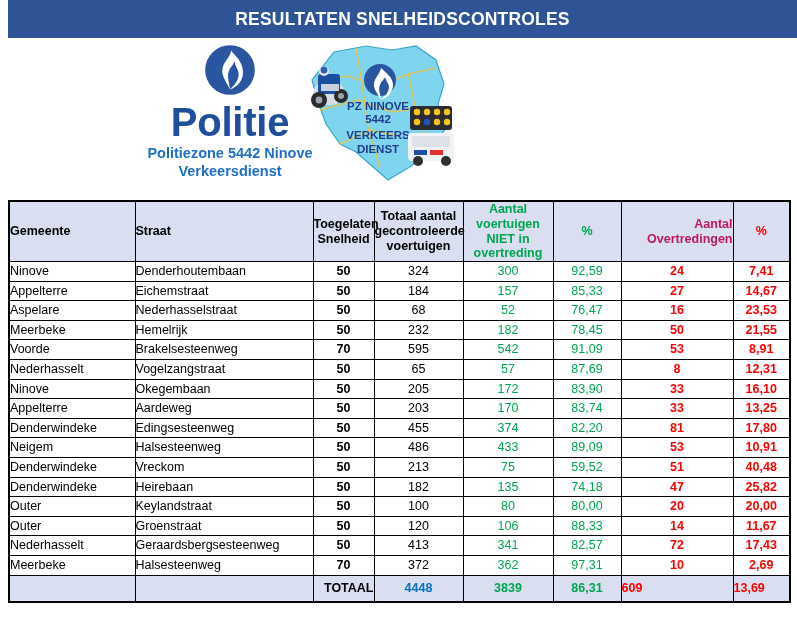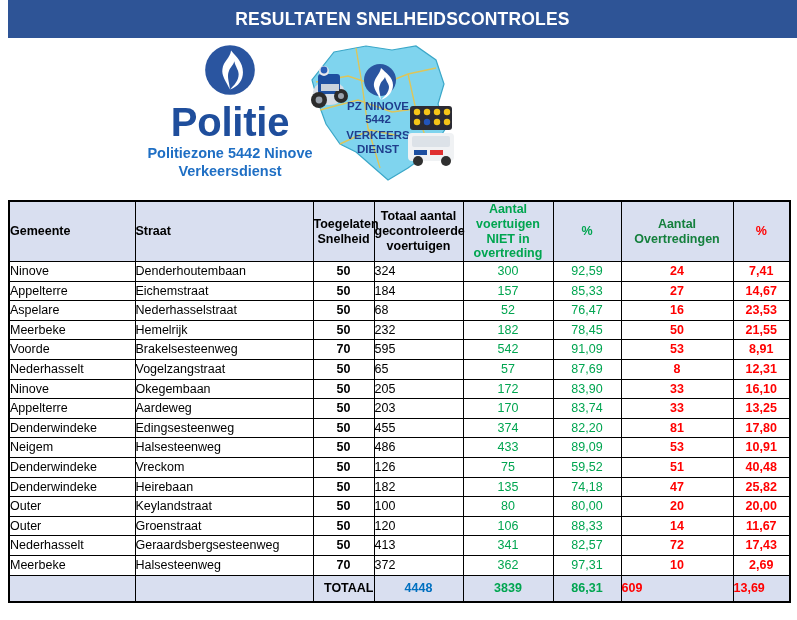--- a/index.html
+++ b/index.html
@@ -132,21 +132,21 @@
     font-size: 12px;
     border-bottom: 2px solid #000000;
   }
   th.h-left {
     text-align: left;
     padding-left: 6px;
     font-size: 13px;
   }
   th.c-center { text-align: center; }
   th.green { color: #00A550; }
-  th.red   { color: #15803d; font-size: 13px; }
+  th.red   { color: #be185d; font-size: 13px; text-align: right; }
   th.pctg  { color: #00A550; font-size: 14px; }
   th.pctr  { color: #FF0000; font-size: 14px; }
 
   tbody td {
     height: 18.6px;
     line-height: 18.6px;
     vertical-align: middle;
     border-top: none;
     border-bottom: none;
   }
@@ -156,20 +156,21 @@
     font-size: 12.5px;
     color: #000000;
   }
   td.c-num {
     text-align: center;
     font-weight: bold;
     color: #000000;
     font-size: 12.5px;
   }
   td.c-tot {
+    text-align: center;
     color: #000000;
     font-size: 12.5px;
   }
   td.c-ok {
     text-align: center;
     color: #00A550;
     font-size: 12.5px;
   }
   td.c-okp {
     text-align: center;
@@ -410,21 +411,21 @@
             <td class="c-tot">486</td>
             <td class="c-ok">433</td>
             <td class="c-okp">89,09</td>
             <td class="c-bad">53</td>
             <td class="c-badp">10,91</td>
           </tr>
           <tr>
             <td class="c-gem">Denderwindeke</td>
             <td class="c-str">Vreckom</td>
             <td class="c-num">50</td>
-            <td class="c-tot">126</td>
+            <td class="c-tot">213</td>
             <td class="c-ok">75</td>
             <td class="c-okp">59,52</td>
             <td class="c-bad">51</td>
             <td class="c-badp">40,48</td>
           </tr>
           <tr>
             <td class="c-gem">Denderwindeke</td>
             <td class="c-str">Heirebaan</td>
             <td class="c-num">50</td>
             <td class="c-tot">182</td>

